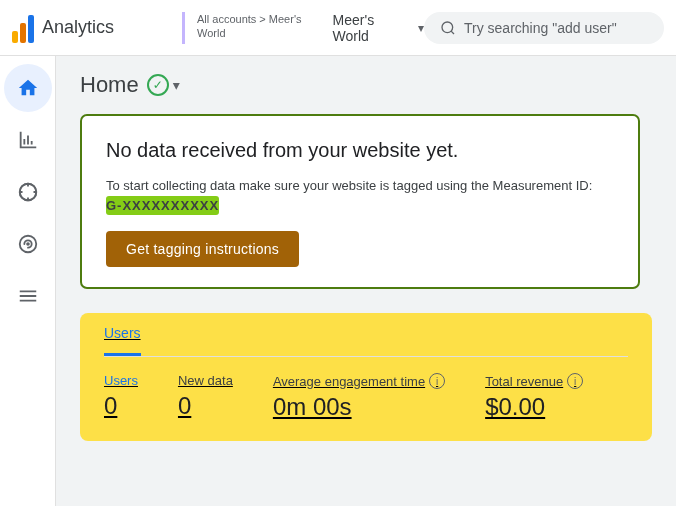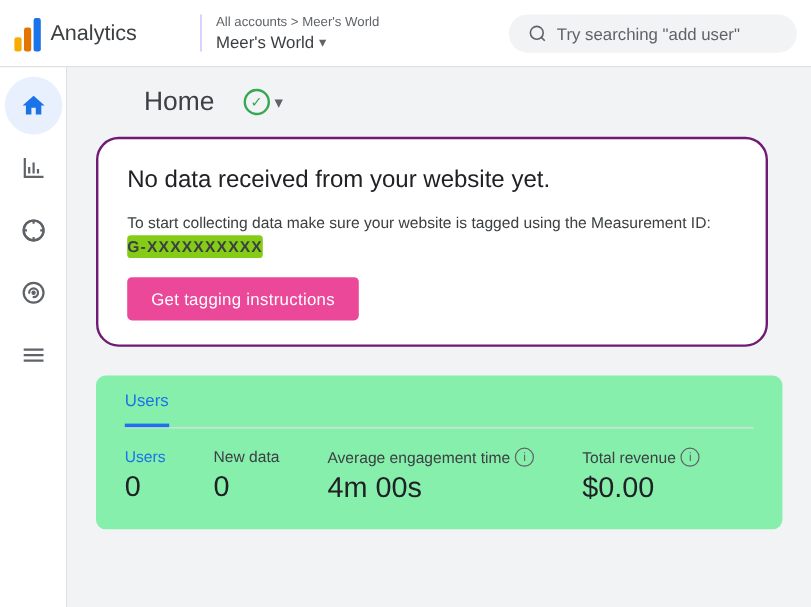--- a/index.html
+++ b/index.html
@@ -31,25 +31,24 @@
     .logo-bar {
       border-radius: 2px;
     }
     .app-title {
       font-size: 18px;
       font-weight: 400;
       color: #3c4043;
     }
     .breadcrumb-area {
       display: flex;
-      flex-direction: column;
       justify-content: center;
       padding-left: 12px;
-      border-left: 1px solid #c4b5fd;
-      margin-left: 5px;
+      border-left: 3px solid #c4b5fd;
+      margin-left: 20px;
     }
     .breadcrumb-top {
       font-size: 11px;
       color: #5f6368;
       line-height: 1.3;
     }
     .breadcrumb-current {
       display: flex;
       align-items: center;
       gap: 4px;
@@ -113,23 +112,22 @@
       flex: 1;
       background: #f1f3f4;
       overflow-y: auto;
       padding: 16px 24px;
     }
 
     
     .page-header {
       display: flex;
       align-items: center;
-      gap: 24px;
+      gap: 8px;
       margin-bottom: 16px;
-      margin-left: 40px;
     }
     .page-title {
       font-size: 22px;
       font-weight: 400;
       color: #3c4043;
     }
     .status-badge {
       display: flex;
       align-items: center;
       gap: 4px;
@@ -147,22 +145,22 @@
     }
     .dropdown-arrow {
       font-size: 14px;
       color: #5f6368;
       cursor: pointer;
     }
 
     
     .alert-card {
       background: #fff;
-      border: 2px solid #701a75;
-      border-radius: 19px;
+      border: 2px solid #4d7c0f;
+      border-radius: 7px;
       padding: 20px 24px;
       margin-bottom: 24px;
       max-width: 560px;
     }
     .alert-title {
       font-size: 20px;
       font-weight: 500;
       color: #202124;
       margin-bottom: 12px;
       line-height: 1.4;
@@ -175,38 +173,39 @@
     }
     .measurement-id {
       display: inline-block;
       background: #84cc16;
       color: #3c4043;
       border-radius: 3px;
       font-weight: 700;
       letter-spacing: 1px;
     }
     .tagging-btn {
-      background: #ec4899;
+      background: #a16207;
       color: #fff;
       border: none;
       border-radius: 4px;
       padding: 10px 20px;
       font-size: 14px;
       font-weight: 500;
       cursor: pointer;
       letter-spacing: 0.25px;
       text-align: right;
     }
 
     
     .stats-section {
-      background: #86efac;
+      background: #fde047;
       border-radius: 8px;
       padding: 0 24px 20px;
       max-width: 580px;
+      text-decoration: underline;
     }
     .stats-tabs {
       display: flex;
       border-bottom: 1px solid #e0e0e0;
       margin-bottom: 16px;
     }
     .stats-tab {
       padding: 12px 0;
       margin-right: 24px;
       font-size: 14px;
@@ -349,21 +348,21 @@
         <div class="stat-item">
           <span class="stat-label">New data</span>
           <span class="stat-value">0</span>
         </div>
 
         <div class="stat-item">
           <span class="stat-label">
             Average engagement time
             <span class="info-icon">i</span>
           </span>
-          <span class="stat-value">4m 00s</span>
+          <span class="stat-value">0m 00s</span>
         </div>
 
         <div class="stat-item">
           <span class="stat-label">
             Total revenue
             <span class="info-icon">i</span>
           </span>
           <span class="stat-value">$0.00</span>
         </div>
 

